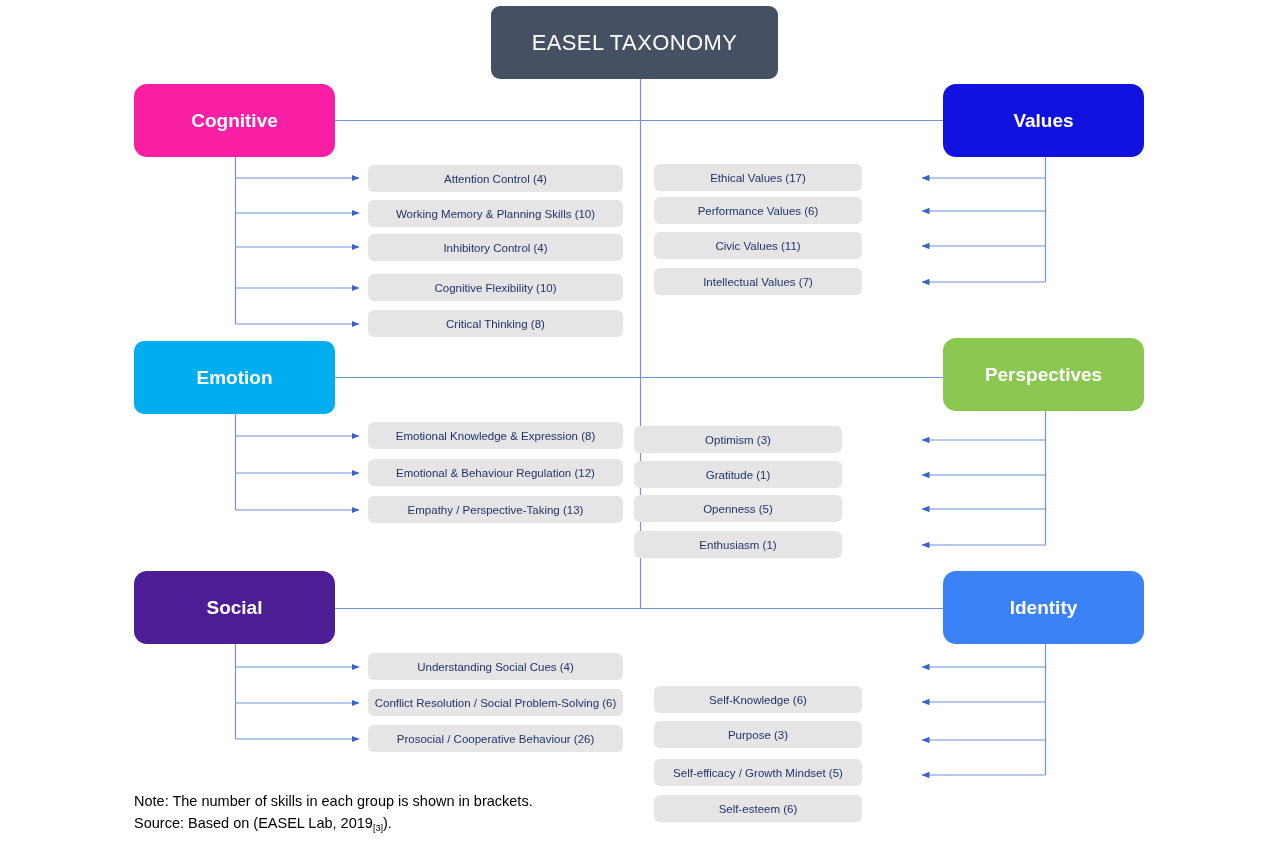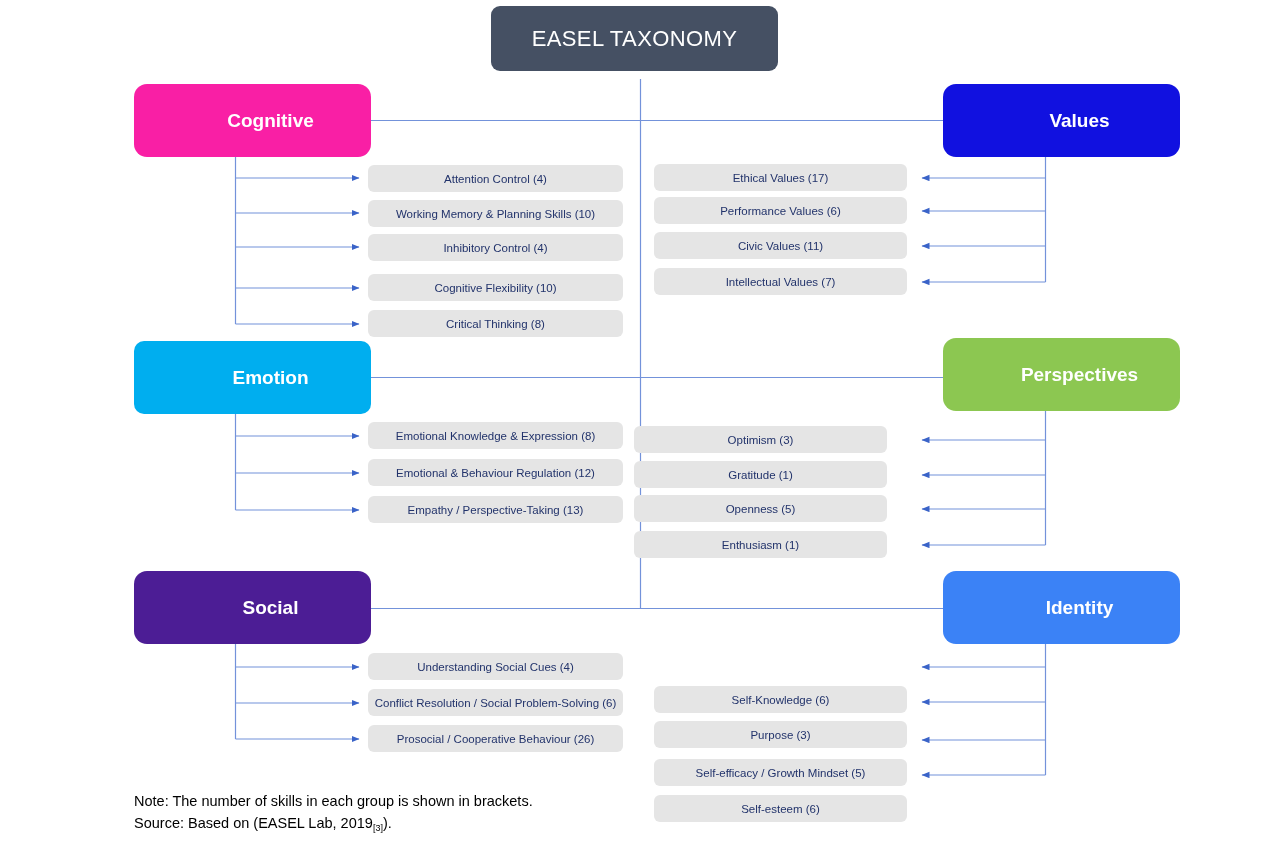--- a/index.html
+++ b/index.html
@@ -28,21 +28,21 @@
     height: 853px;
     pointer-events: none;
   }
 
   
   .title-box {
     position: absolute;
     left: 491px;
     top: 6px;
     width: 287px;
-    height: 65px;
+    height: 73px;
     background: #455063;
     border-radius: 9px;
     display: flex;
     align-items: center;
     justify-content: center;
     color: #ffffff;
     font-size: 22px;
     letter-spacing: 0.4px;
     z-index: 4;
   }
@@ -53,21 +53,20 @@
     width: 201px;
     height: 73px;
     border-radius: 13px;
     display: flex;
     align-items: center;
     justify-content: center;
     color: #ffffff;
     font-size: 19px;
     font-weight: bold;
     z-index: 3;
-    padding-left: 36px;
   }
   .cat-cognitive   { left: 134px; top: 84px;  background: #F91FA5; }
   .cat-values      { left: 943px; top: 84px;  background: #1111E0; }
   .cat-emotion     { left: 134px; top: 341px; background: #00AEEF; border-radius: 10px; }
   .cat-perspectives{ left: 943px; top: 338px; background: #8CC751; }
   .cat-social      { left: 134px; top: 571px; background: #4c1d95; }
   .cat-identity    { left: 943px; top: 571px; background: #3b82f6; }
 
   
   .leaf {
@@ -79,21 +78,21 @@
     align-items: center;
     justify-content: center;
     color: #22336B;
     font-size: 11.5px;
     text-align: center;
     padding: 0 0;
     box-sizing: border-box;
     z-index: 2;
   }
   .leaf.left  { left: 368px; width: 255px; }
-  .leaf.right { width: 253px; text-align: center; }
+  .leaf.right { width: 208px; text-align: center; }
   .leaf.right.values       { left: 654px; }
   .leaf.right.perspectives { left: 634px; }
   .leaf.right.identity     { left: 654px; margin-top: 33px; }
 
   
   .footnote {
     position: absolute;
     left: 134px;
     top: 790px;
     font-size: 14.5px;

